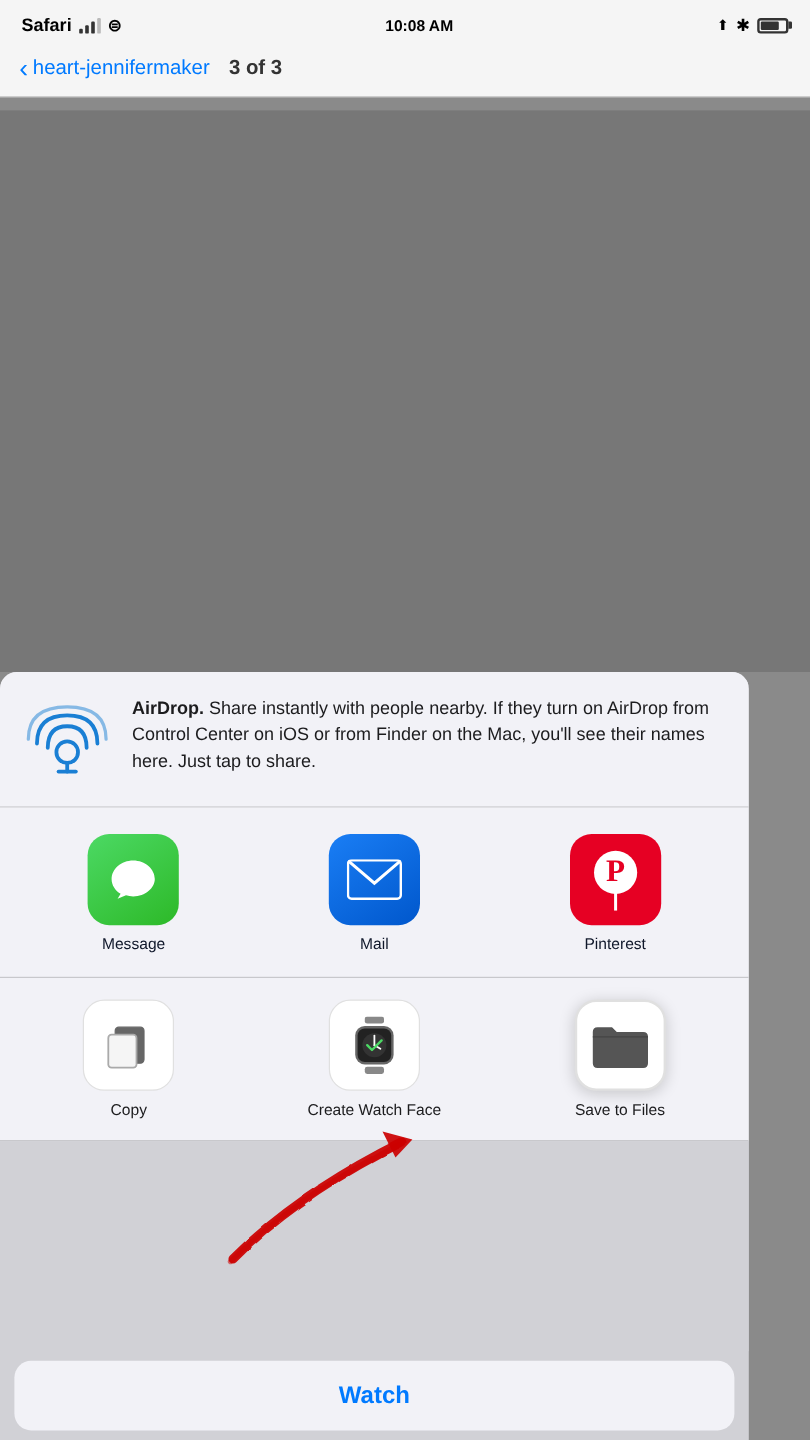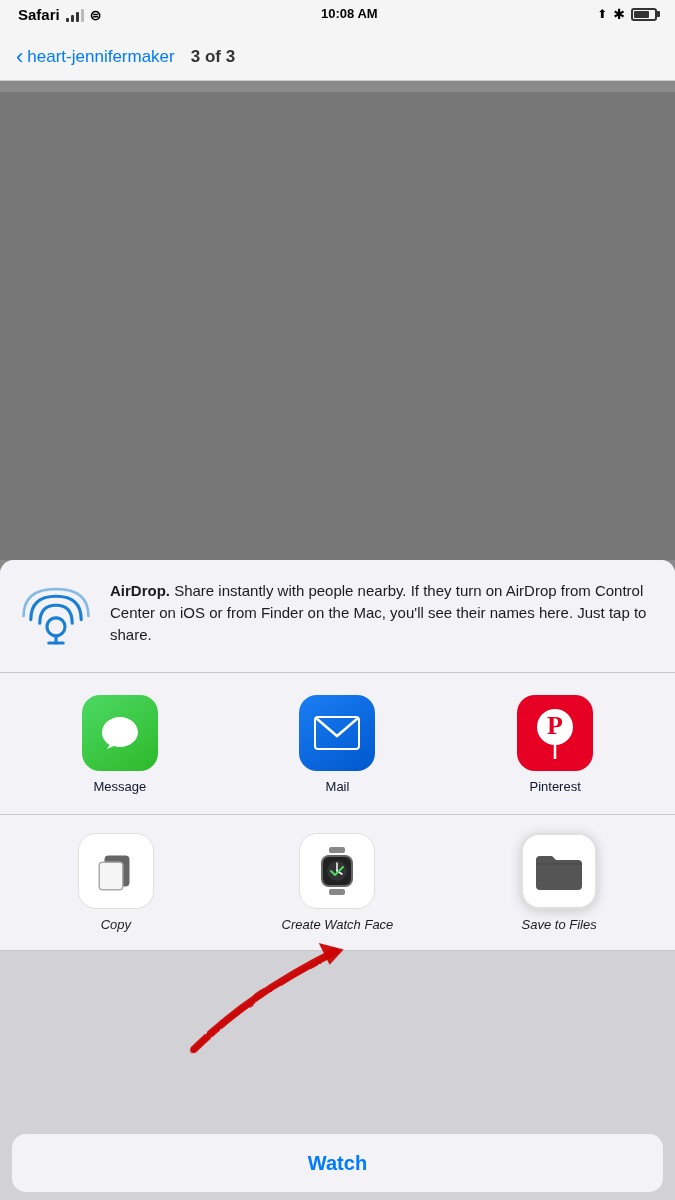--- a/index.html
+++ b/index.html
@@ -10,21 +10,21 @@
       background: #8a8a8a;
       font-family: -apple-system, 'Helvetica Neue', Arial, sans-serif;
       overflow: hidden;
       position: relative;
     }
 
     
     .status-bar {
       display: flex;
       justify-content: space-between;
-      align-items: flex-start;
+      align-items: center;
       padding: 6px 18px 4px 18px;
       background: #f5f5f5;
       height: 40px;
     }
     .status-left { display: flex; align-items: center; gap: 6px; font-size: 15px; font-weight: 600; }
     .status-center { font-size: 13px; font-weight: 600; }
     .status-right { display: flex; align-items: center; gap: 6px; font-size: 13px; }
     .signal-bars { display: flex; align-items: flex-end; gap: 2px; height: 14px; }
     .signal-bars span { background: #333; display: block; width: 3px; border-radius: 1px; }
     .signal-bars span:nth-child(1) { height: 4px; }
@@ -50,21 +50,21 @@
     .back-btn { color: #007aff; font-size: 18px; display: flex; align-items: center; gap: 4px; }
     .back-chevron { font-size: 22px; font-weight: 300; }
     .nav-title { font-size: 17px; font-weight: 400; color: #007aff; }
     .nav-count { font-size: 17px; font-weight: 600; color: #333; margin-left: 6px; }
 
     
     .share-sheet-overlay {
       position: absolute;
       bottom: 0;
       left: 0;
-      width: 675px;
+      width: 624px;
       height: 640px;
     }
 
     
     .dim-overlay {
       position: absolute;
       top: 92px;
       left: 0;
       width: 675px;
       height: calc(1200px - 92px - 640px);
@@ -146,21 +146,20 @@
       color: #0f172a;
       text-align: center;
       line-height: 1.3;
     }
 
     
     .actions-section {
       background: #f2f2f7;
       padding: 18px 0 16px 0;
       border-bottom: 1px solid #c8c8cc;
-      font-style: italic;
     }
 
     .actions-row {
       display: flex;
       justify-content: space-around;
       padding: 0 8px;
       gap: 6px;
     }
 
     .action-item {

